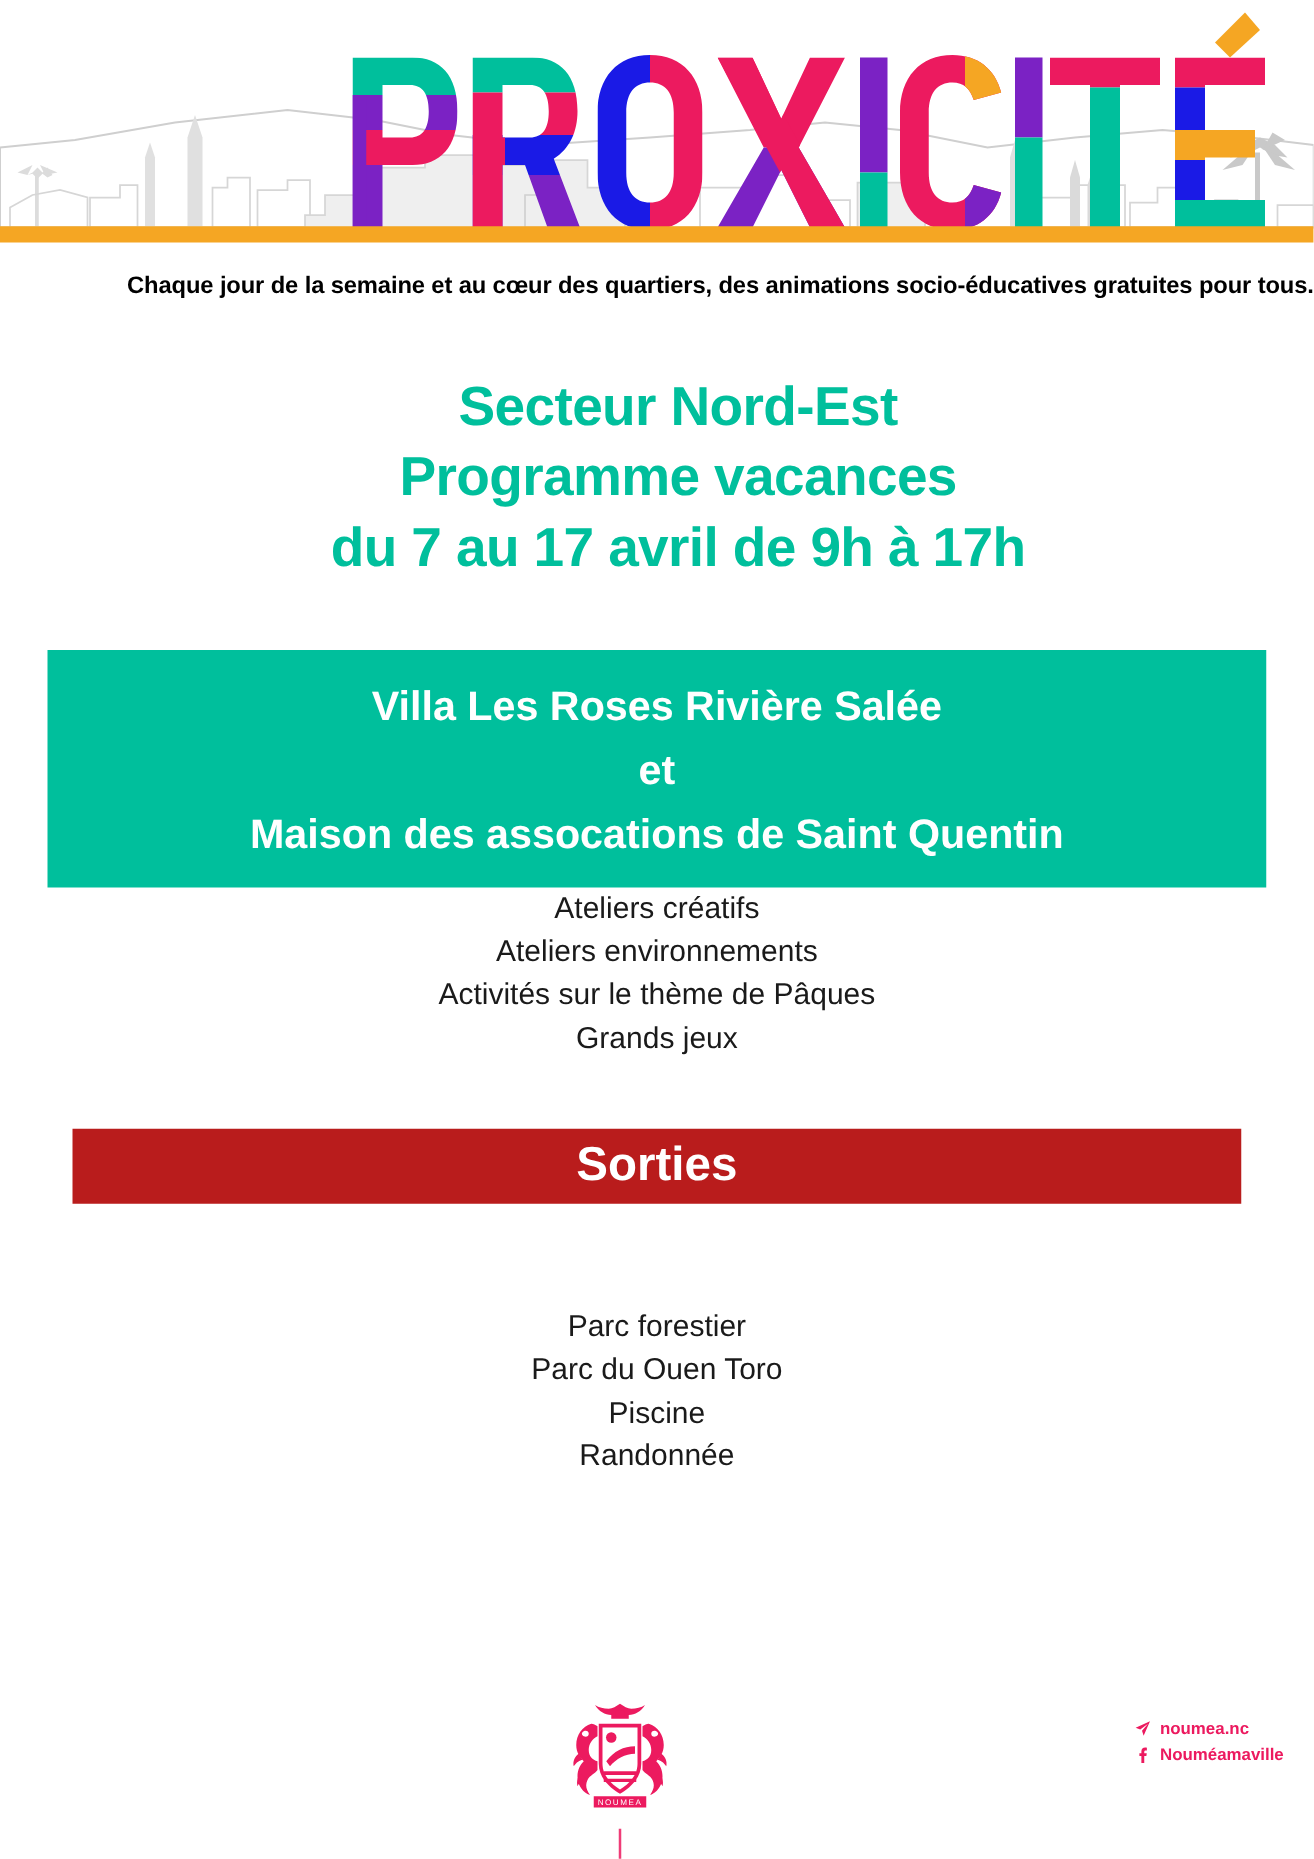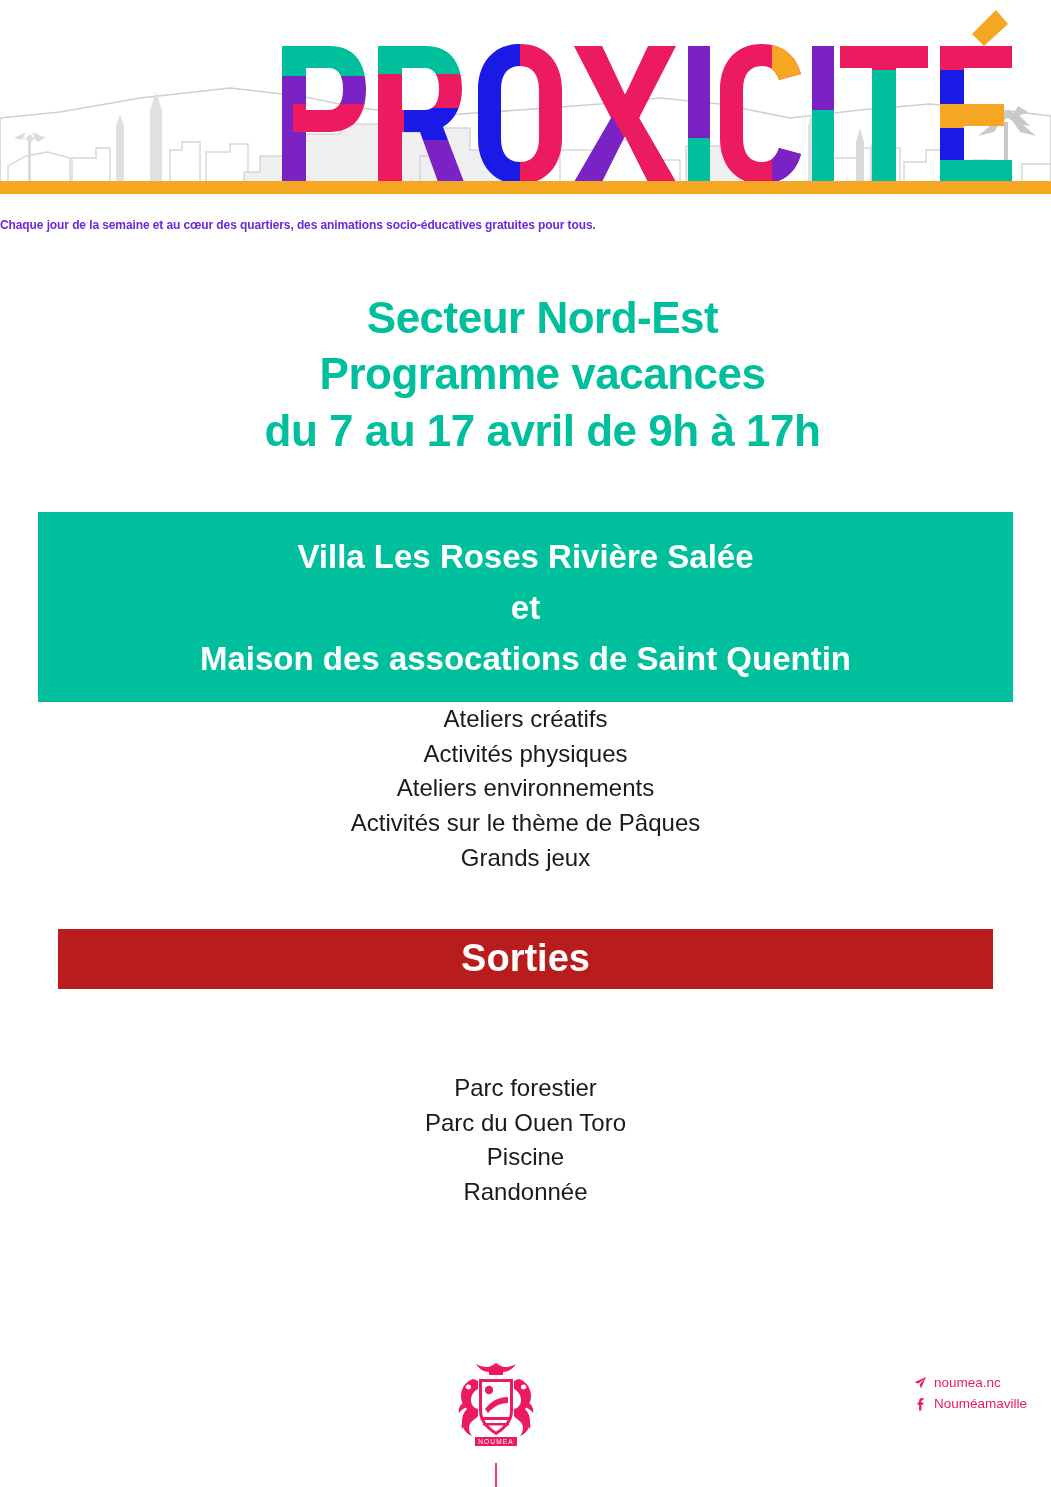--- a/index.html
+++ b/index.html
@@ -41,23 +41,23 @@
     left: 0;
     top: 181px;
     width: 1051px;
     height: 13px;
     background: #F5A623;
   }
 
   
   .tagline {
     margin-top: 22px;
-    text-align: left;
-    color: #6d28d9;
-    font-size: 12px;
+    text-align: right;
+    color: #000000;
+    font-size: 19px;
     font-weight: bold;
     letter-spacing: -0.1px;
     font-family: "Liberation Sans", sans-serif;
   }
 
   
   .main-heading {
     margin-top: 58px;
     text-align: center;
     color: #00BF9C;
@@ -183,20 +183,21 @@
     top: 14px;
     color: #EC1A5F;
     font-size: 13.5px;
     line-height: 1.55;
   }
   .social-row {
     display: flex;
     align-items: center;
     gap: 7px;
     justify-content: flex-start;
+    font-weight: bold;
   }
   .social-icon {
     width: 14px;
     height: 14px;
     display: inline-flex;
     align-items: center;
     justify-content: center;
     flex: 0 0 auto;
   }
 </style>
@@ -375,21 +376,20 @@
 </div>
 
 <div class="venue-banner">
   <span class="line">Villa Les Roses Rivière Salée</span>
   <span class="line">et</span>
   <span class="line">Maison des assocations de Saint Quentin</span>
 </div>
 
 <div class="activities">
   <span class="line">Ateliers créatifs</span>
-  <span class="line">Activités physiques</span>
   <span class="line">Ateliers environnements</span>
   <span class="line">Activités sur le thème de Pâques</span>
   <span class="line">Grands jeux</span>
 </div>
 
 <div class="sorties-banner">Sorties</div>
 
 <div class="outings">
   <span class="line">Parc forestier</span>
   <span class="line">Parc du Ouen Toro</span>

